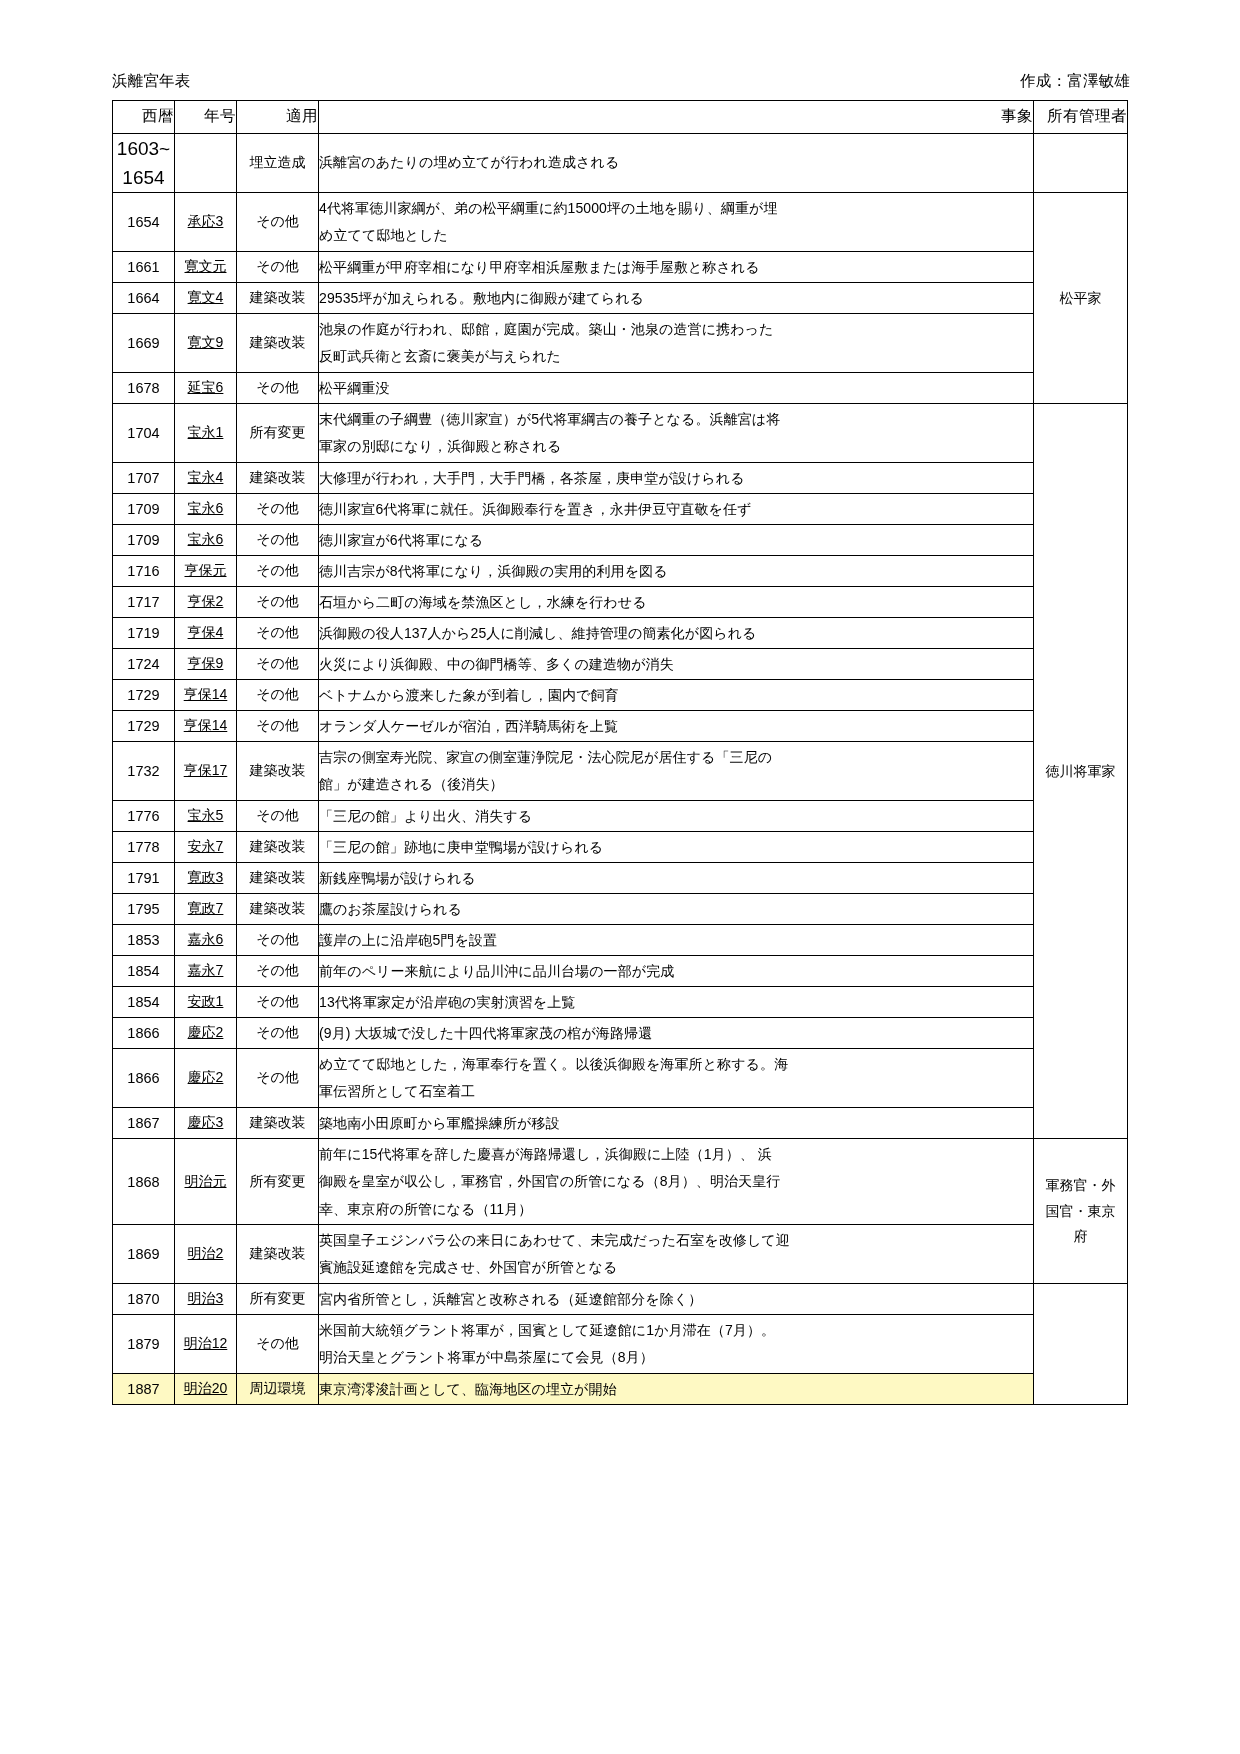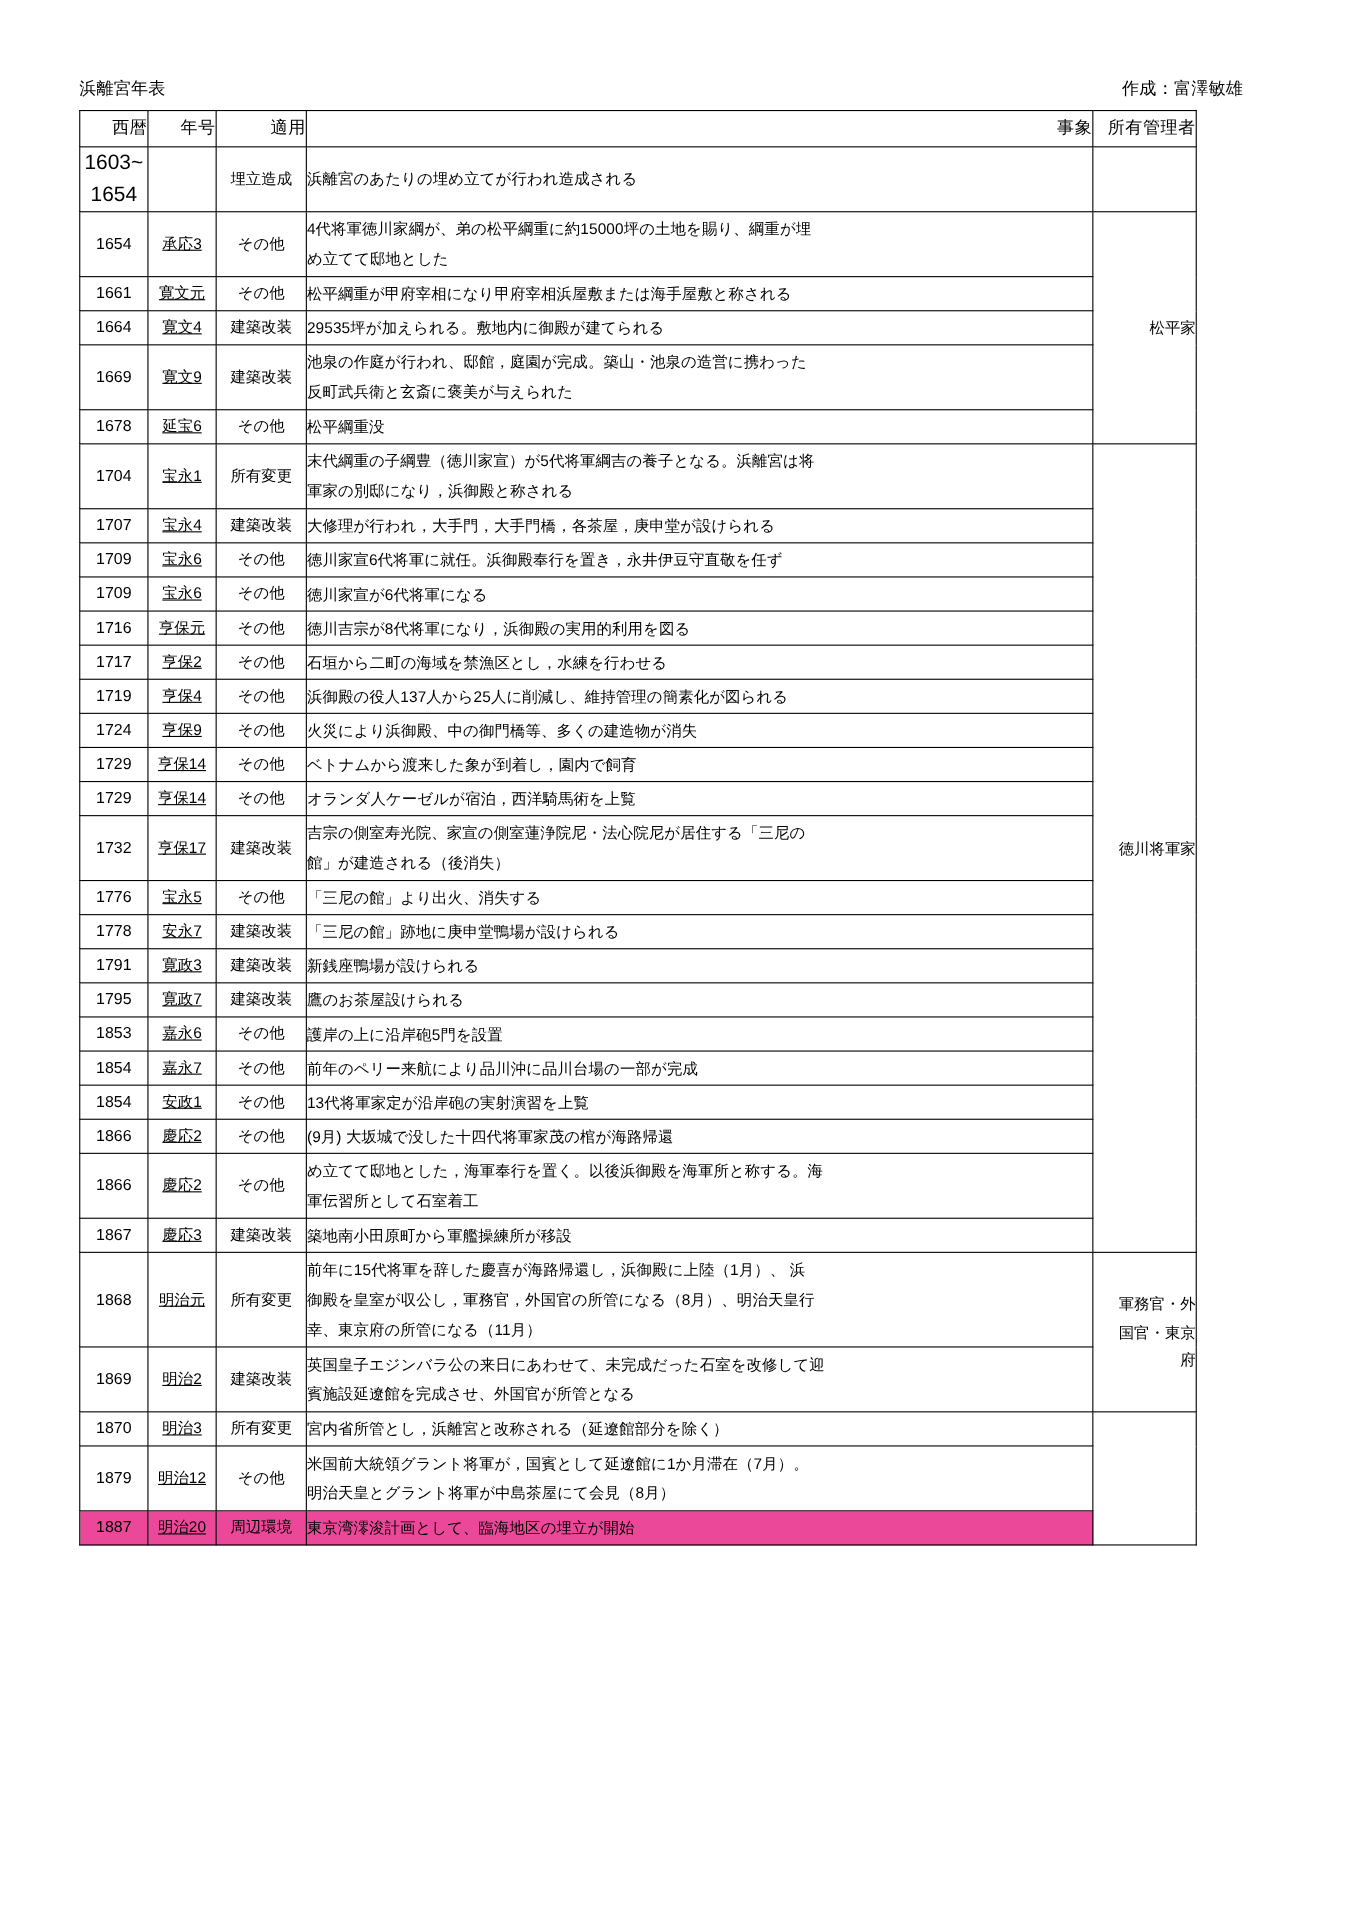--- a/index.html
+++ b/index.html
@@ -12,21 +12,21 @@
     height: 1754px;
     font-family: "Liberation Sans", "DejaVu Sans", sans-serif;
     color: #000000;
     -webkit-font-smoothing: antialiased;
   }
   #page {
     position: relative;
     width: 1240px;
     height: 1548px;
     box-sizing: border-box;
-    padding: 72px 108px 0 72px;
+    padding: 72px 108px 0 112px;
   }
   .doc-header {
     display: flex;
     justify-content: space-between;
     align-items: flex-end;
     font-size: 15.5px;
     line-height: 1.2;
     margin-bottom: 9px;
     letter-spacing: 0.2px;
   }
@@ -83,30 +83,30 @@
     padding: 0 3px 0 6px;
     font-size: 14px;
     letter-spacing: 0.1px;
     line-height: 1.95;
   }
   td.event .ln {
     display: block;
     white-space: nowrap;
   }
   td.owner {
-    text-align: right;
+    text-align: center;
     padding: 0 2px 0 5px;
     font-size: 14px;
     line-height: 1.85;
     letter-spacing: 0px;
     margin-left: 12px;
   }
   td.owner .ln { display: block; }
 
-  tr.shaded td { background: #ec4899; }
+  tr.shaded td { background: #fef9c3; }
 
   
   tr.r1 td { height: 30px; }
   tr.r2 td { height: 58px; }
   tr.r3 td { height: 85px; }
 </style>
 </head>
 <body>
 
 <div id="page">

